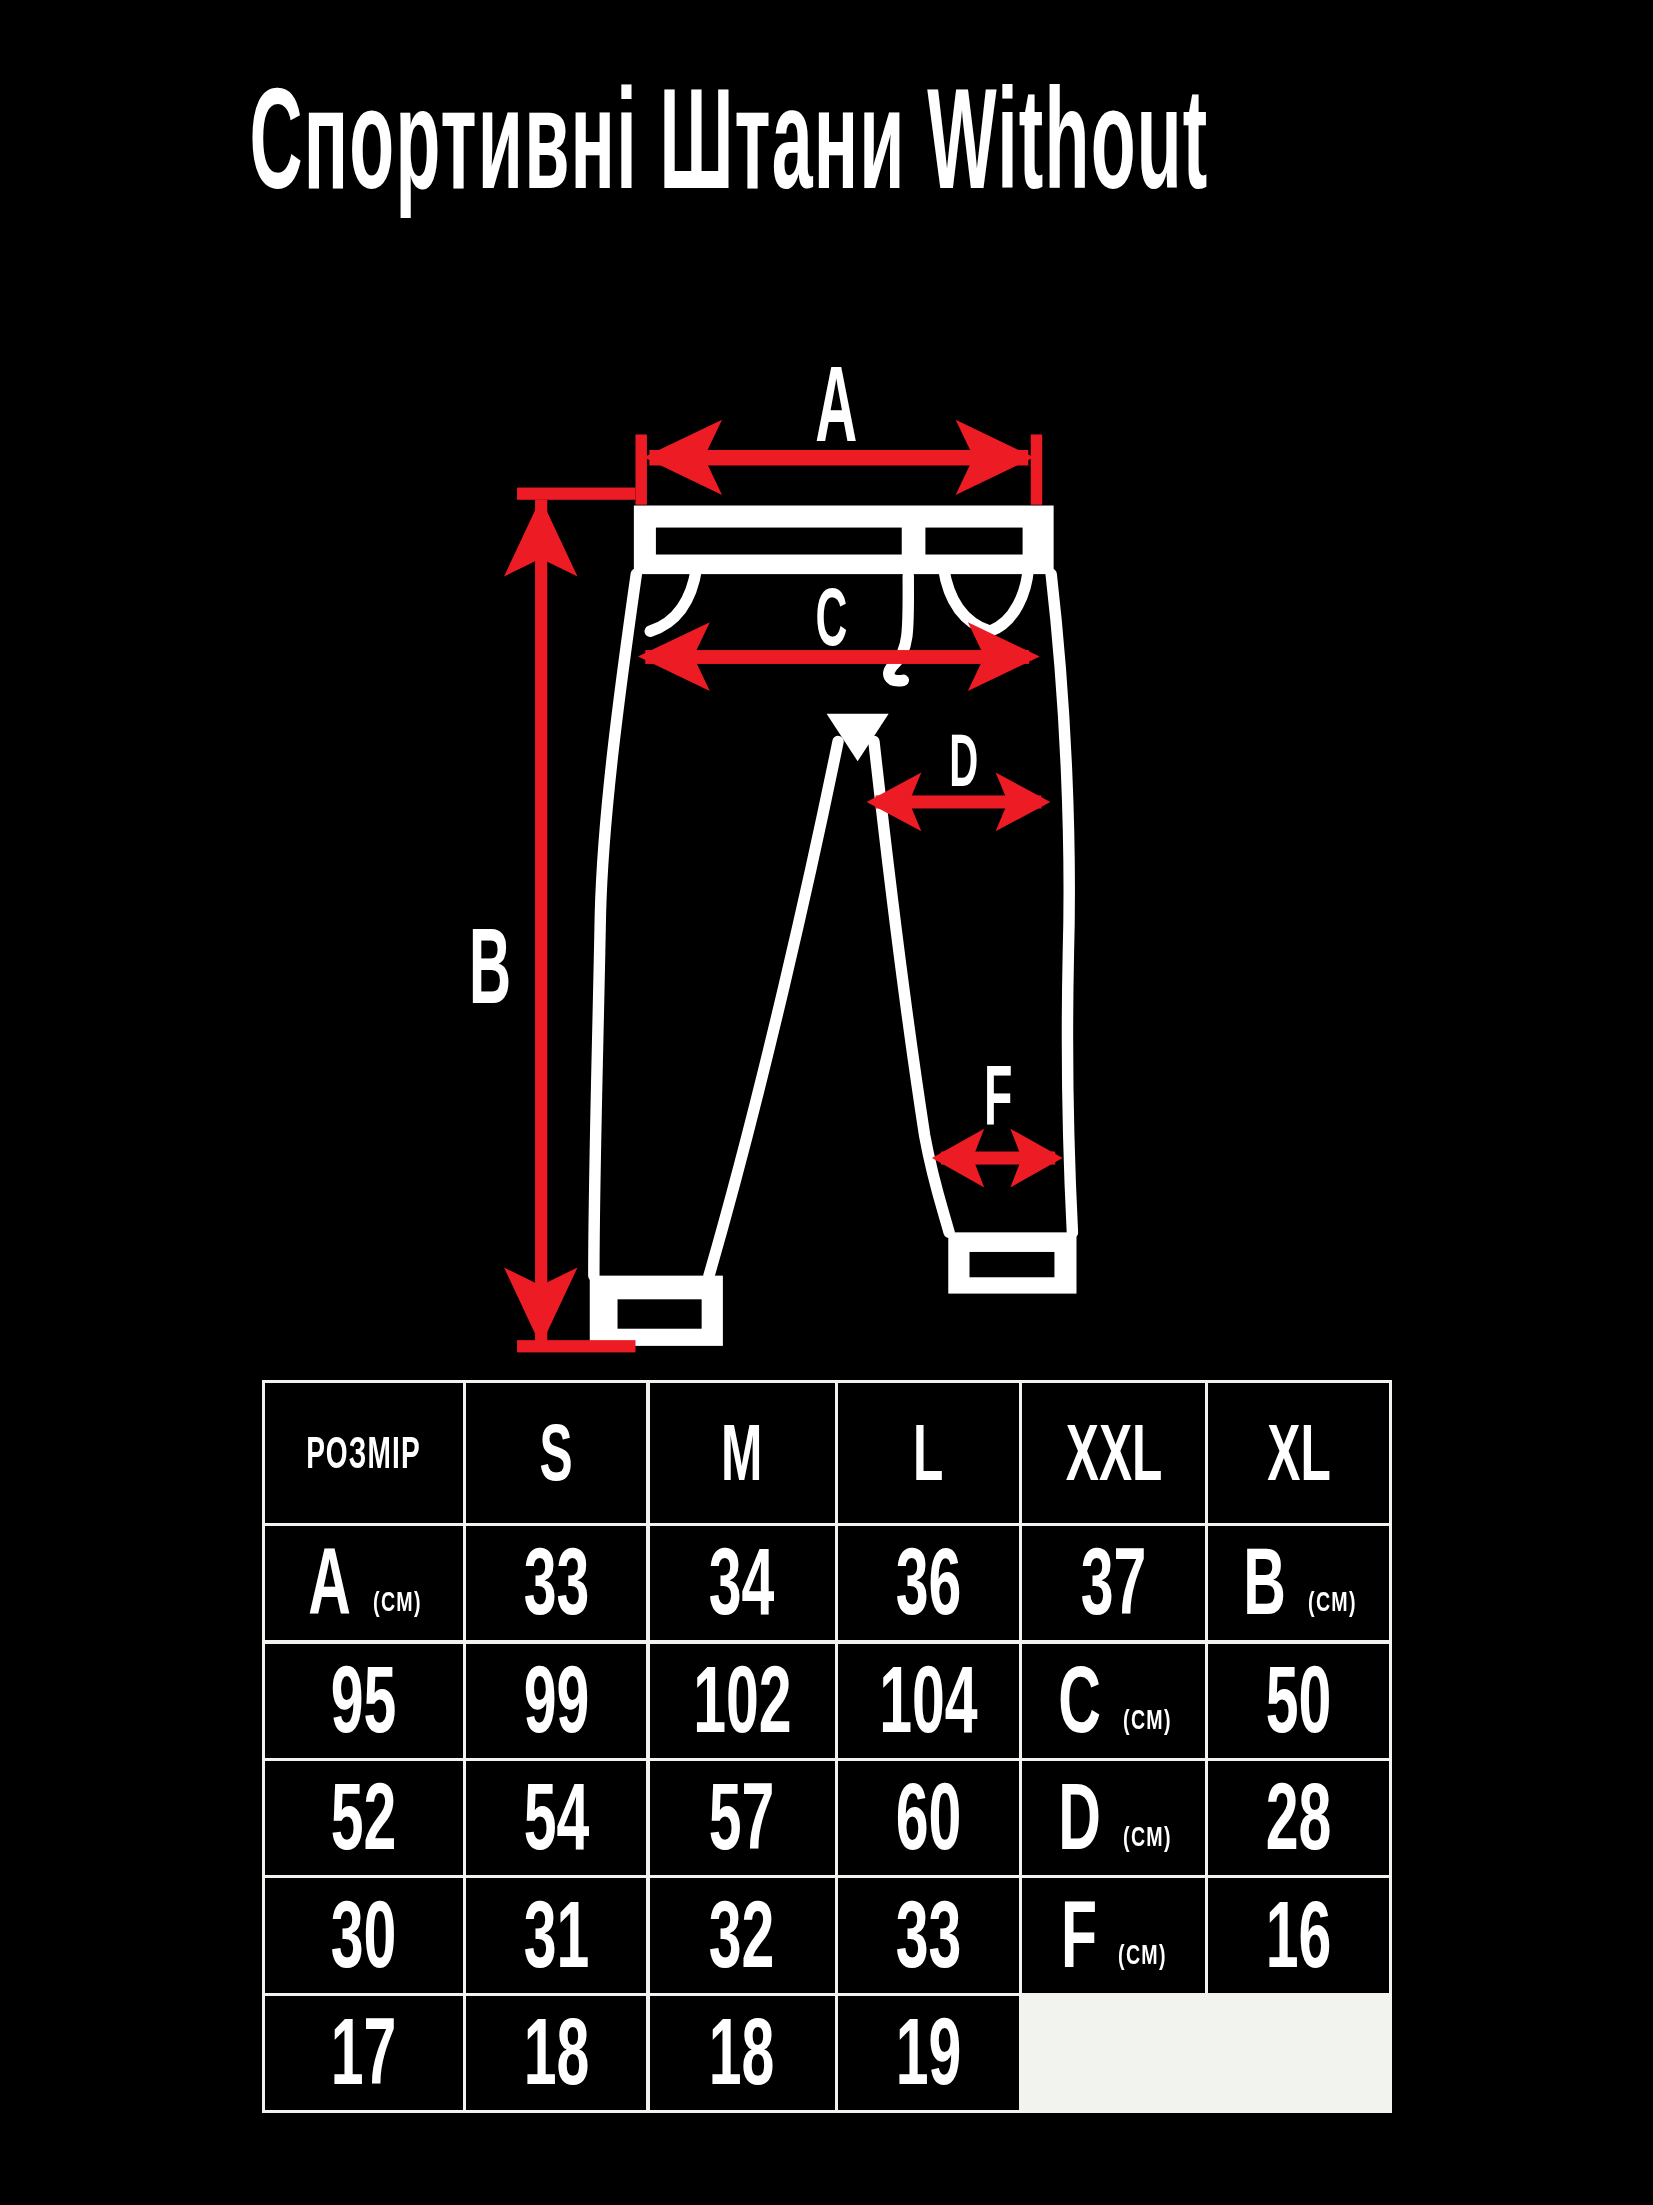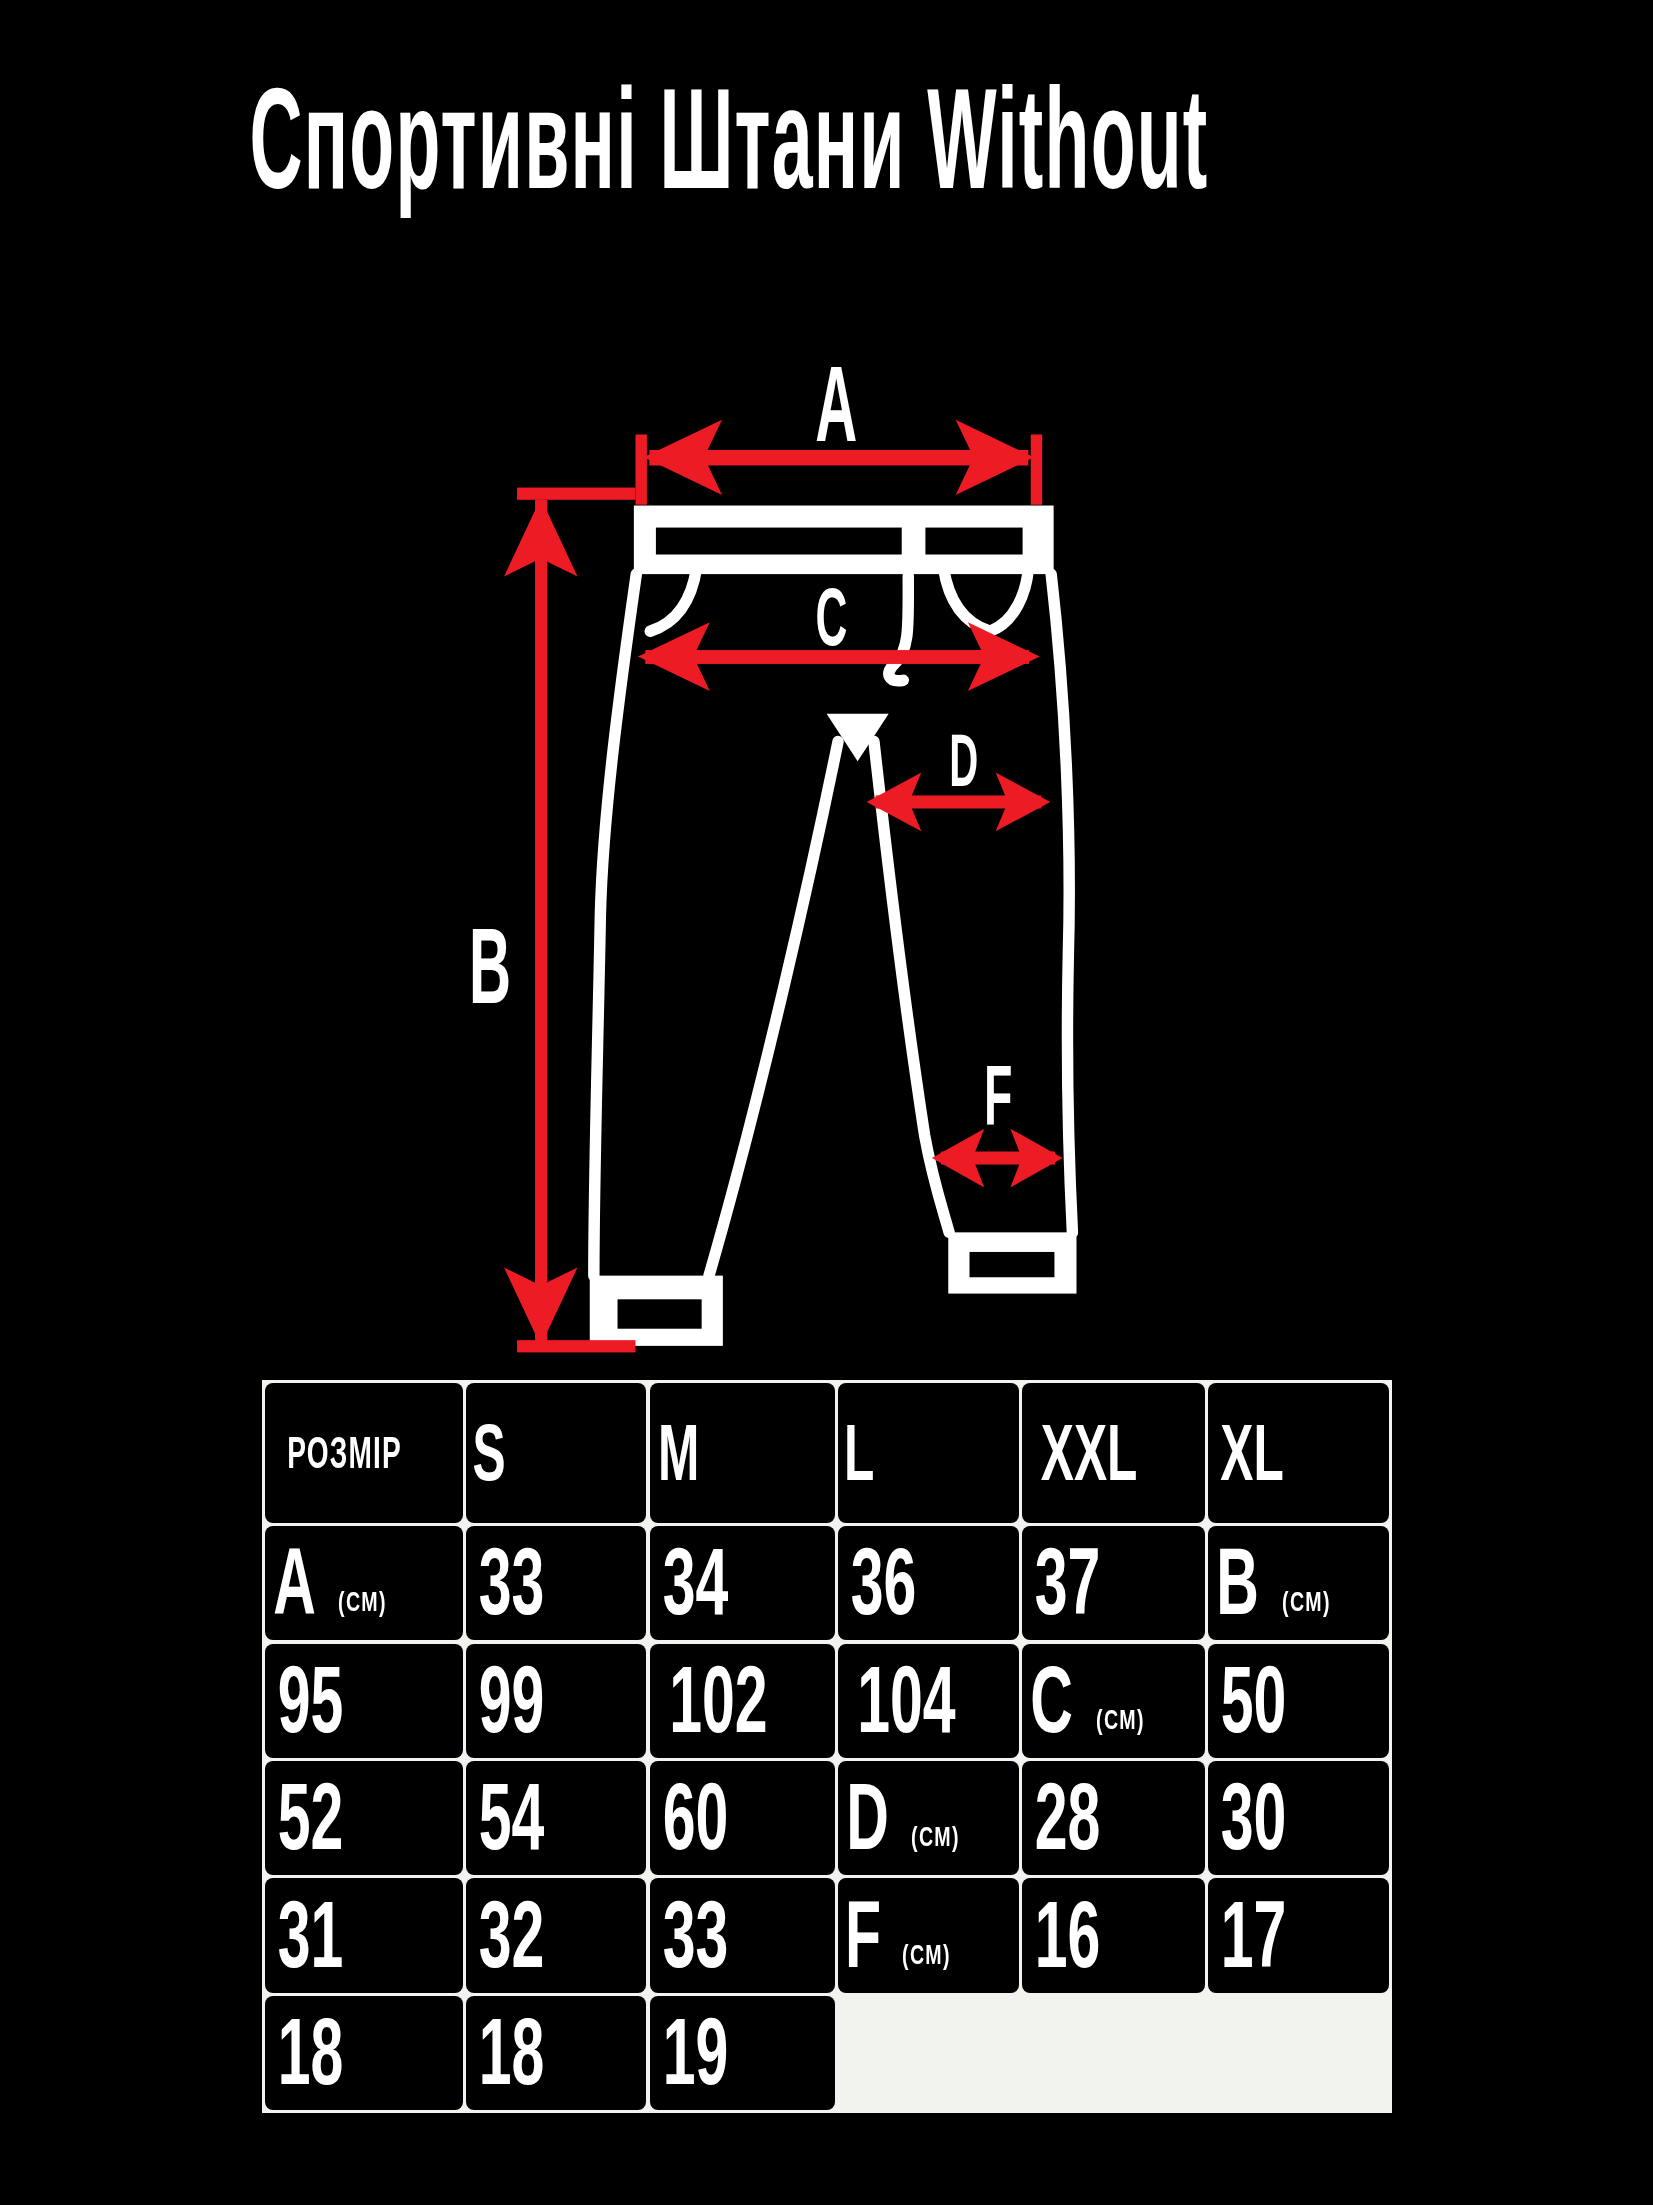--- a/index.html
+++ b/index.html
@@ -20,21 +20,21 @@
   }
   
   .size-table{
     position:absolute;left:262px;top:1380px;width:1130px;height:733px;
     box-sizing:border-box;border:3.3px solid #f2f2ee;background:#f2f2ee;
     display:grid;gap:3.3px;
     grid-template-columns:198px 180px 185px 181px 183px 1fr;
     grid-template-rows:140px repeat(5,1fr);
   }
   .cell{
-    background:#000;display:flex;align-items:center;justify-content:flex-start;overflow:hidden;border-radius:8px;
+    background:#000;display:flex;align-items:center;justify-content:center;overflow:hidden;
   }
   .cn{display:inline-block;transform:scale(0.72,1.15);transform-origin:50% 55%;white-space:nowrap;}
   .th-size{font-size:39px;font-weight:bold;letter-spacing:1.6px;}
   .th-letter{font-size:69px;font-weight:bold;}
   .num{font-size:82px;font-weight:bold;}
   .row-letter{font-size:82px;font-weight:bold;}
   .row-unit{font-size:24.5px;font-weight:bold;transform:translateY(19.6px) scale(0.8,1.1);margin-left:8.2px;letter-spacing:1.6px;}
 </style>
 </head>
 <body>
@@ -177,20 +177,23 @@
     <div class="cell">
         <span class="cn num">50</span>
       </div>
     <div class="cell">
         <span class="cn num">52</span>
       </div>
     <div class="cell">
         <span class="cn num">54</span>
       </div>
     <div class="cell">
+        <span class="cn num">57</span>
+      </div>
+    <div class="cell">
         <span class="cn num">60</span>
       </div>
 
     <div class="cell">
       <span class="cn row-letter">D</span>
       <span class="row-unit">(CM)</span>
     </div>
     <div class="cell">
         <span class="cn num">28</span>
       </div>

